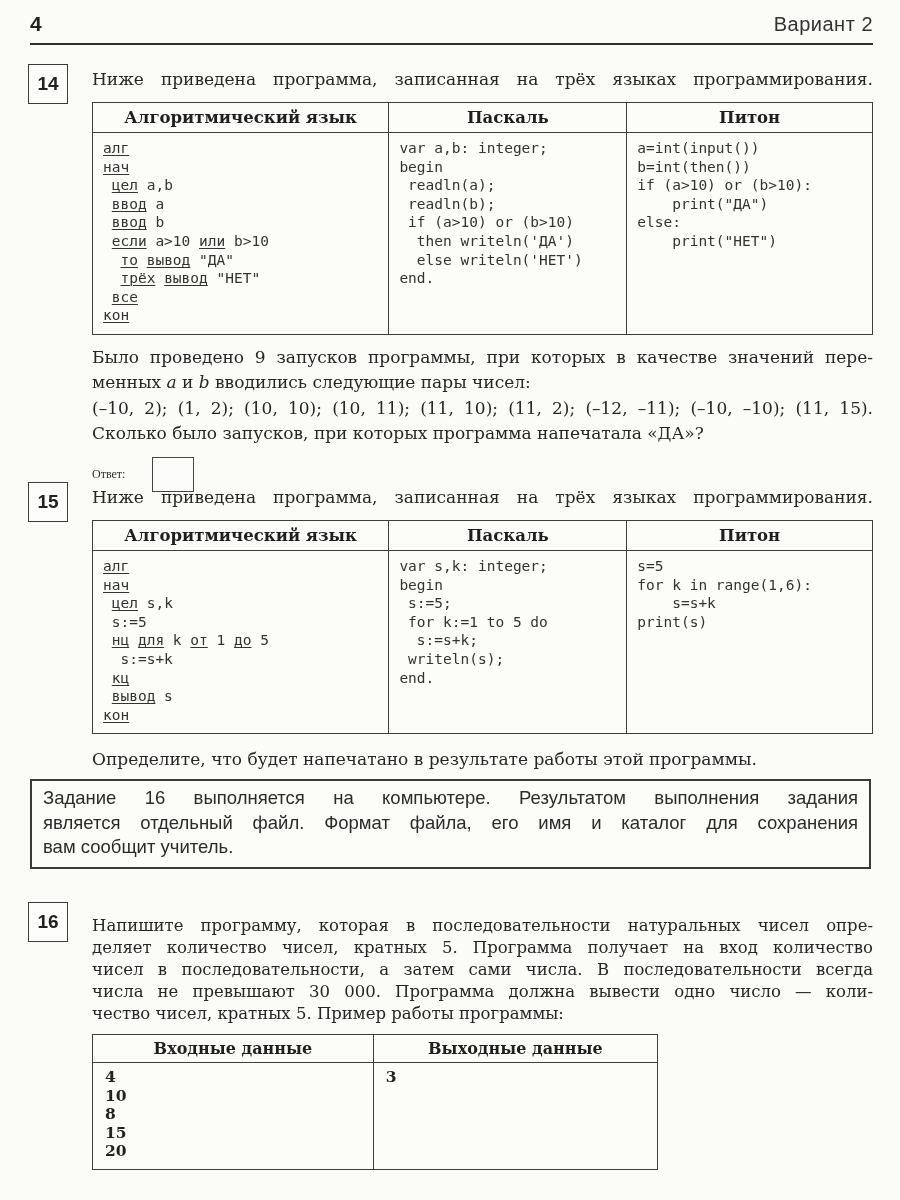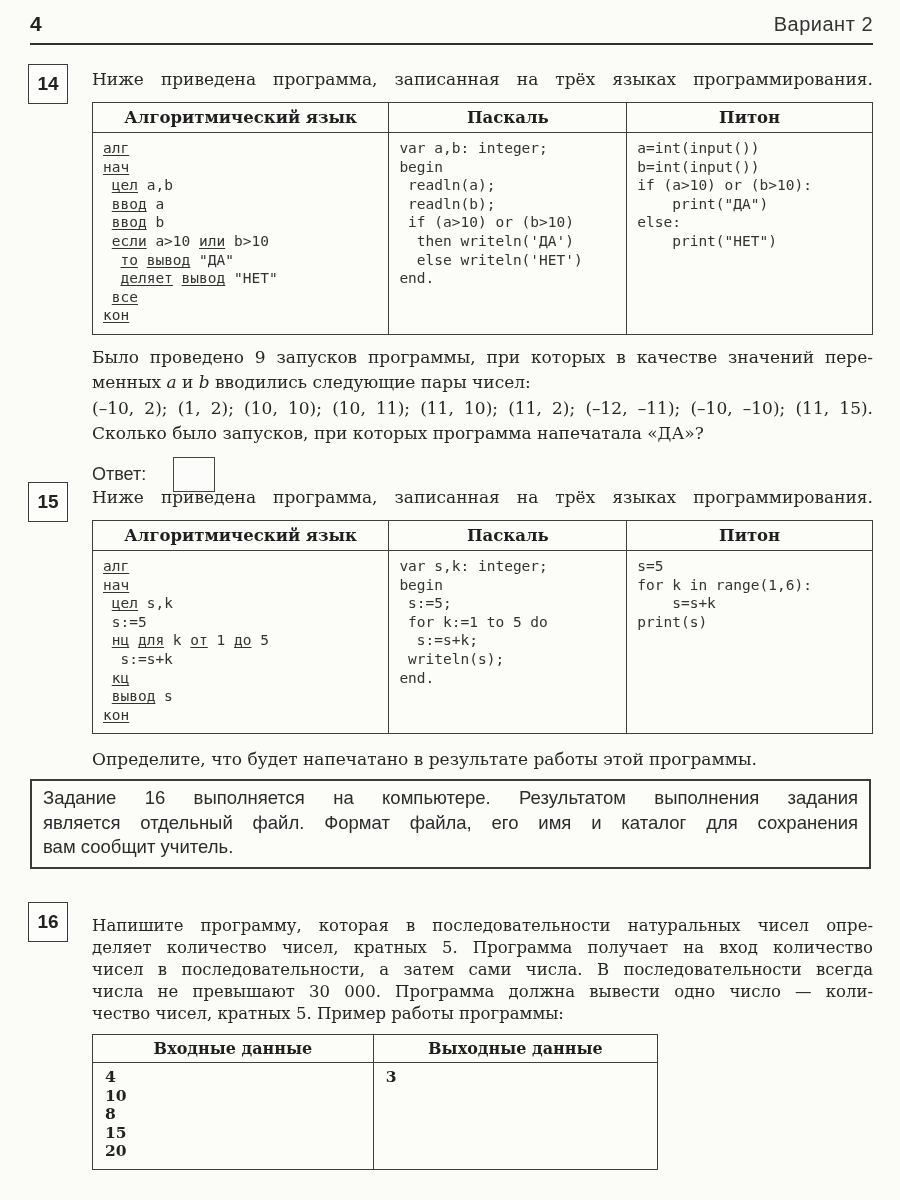--- a/index.html
+++ b/index.html
@@ -47,21 +47,21 @@
   .cl {
     font-family:"DejaVu Sans Mono", monospace; font-size:14.5px; line-height:18.6px;
     white-space:pre; color:#333;
   }
 
   .para { margin-top:10px; font-size:17px; line-height:25.5px; }
   .q15 { margin-top:12px; font-size:17px; line-height:27px; }
 
   .answerrow {
     margin-top:10px; display:flex; align-items:center;
-    font-family:Liberation Sans, sans-serif; font-size:18px; color:#2e2e2e;
+    font-family:Liberation Serif, serif; font-size:12px; color:#2e2e2e;
   }
   .ansbox {
     width:42px; height:35px; box-sizing:border-box; margin-left:27px;
     border:1.8px solid #454545; background:#fcfcfa;
   }
 
   
   .notebox {
     position:absolute; top:779px; left:30px; width:841px; box-sizing:border-box;
     border:2px solid #3a3a3a; background:#fcfcf9;
@@ -110,37 +110,37 @@
         <tbody>
           <tr>
             <td>
               <div class="cl"><span class="u">алг</span></div>
               <div class="cl"><span class="u">нач</span></div>
               <div class="cl"><span> </span><span class="u">цел</span><span> a,b</span></div>
               <div class="cl"><span> </span><span class="u">ввод</span><span> a</span></div>
               <div class="cl"><span> </span><span class="u">ввод</span><span> b</span></div>
               <div class="cl"><span> </span><span class="u">если</span><span> a&gt;10 </span><span class="u">или</span><span> b&gt;10</span></div>
               <div class="cl"><span>  </span><span class="u">то</span><span> </span><span class="u">вывод</span><span> "ДА"</span></div>
-              <div class="cl"><span>  </span><span class="u">деляет</span><span> </span><span class="u">вывод</span><span> "НЕТ"</span></div>
+              <div class="cl"><span>  </span><span class="u">трёх</span><span> </span><span class="u">вывод</span><span> "НЕТ"</span></div>
               <div class="cl"><span> </span><span class="u">все</span></div>
               <div class="cl"><span class="u">кон</span></div>
             </td>
             <td>
               <div class="cl">var a,b: integer;</div>
               <div class="cl">begin</div>
               <div class="cl"> readln(a);</div>
               <div class="cl"> readln(b);</div>
               <div class="cl"> if (a&gt;10) or (b&gt;10)</div>
               <div class="cl">  then writeln('ДА')</div>
               <div class="cl">  else writeln('НЕТ')</div>
               <div class="cl">end.</div>
             </td>
             <td>
               <div class="cl">a=int(input())</div>
-              <div class="cl">b=int(input())</div>
+              <div class="cl">b=int(then())</div>
               <div class="cl">if (a&gt;10) or (b&gt;10):</div>
               <div class="cl">    print("ДА")</div>
               <div class="cl">else:</div>
               <div class="cl">    print("НЕТ")</div>
             </td>
           </tr>
         </tbody>
       </table>
 
       <div class="para">

